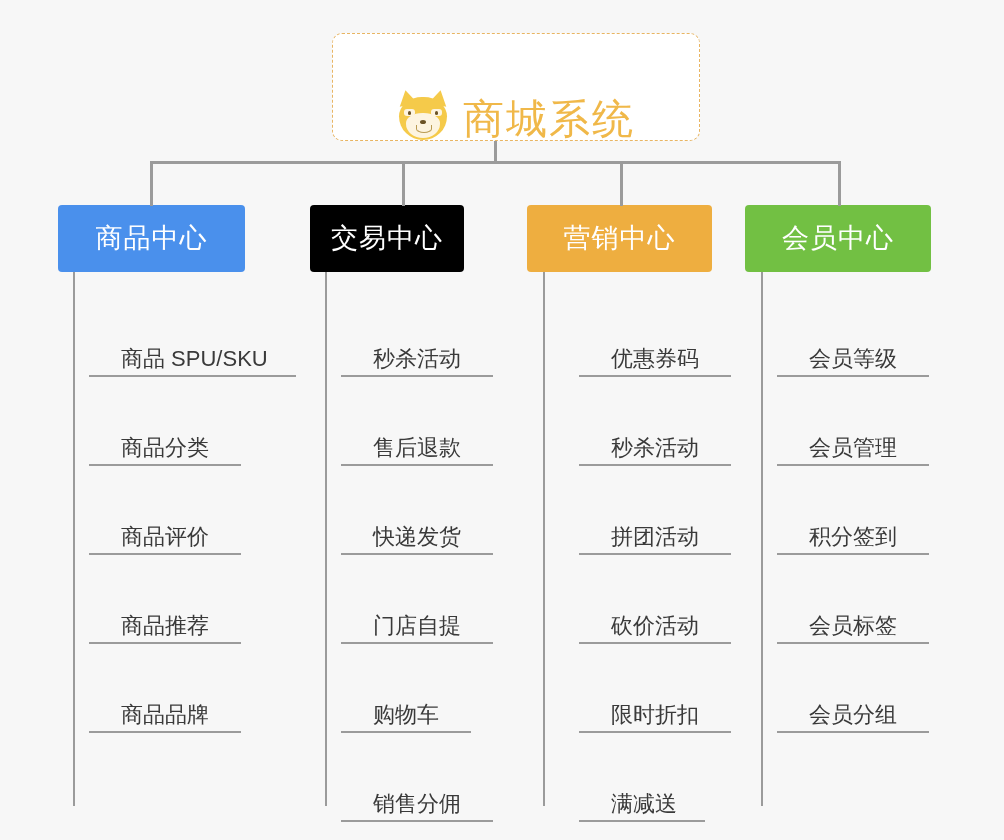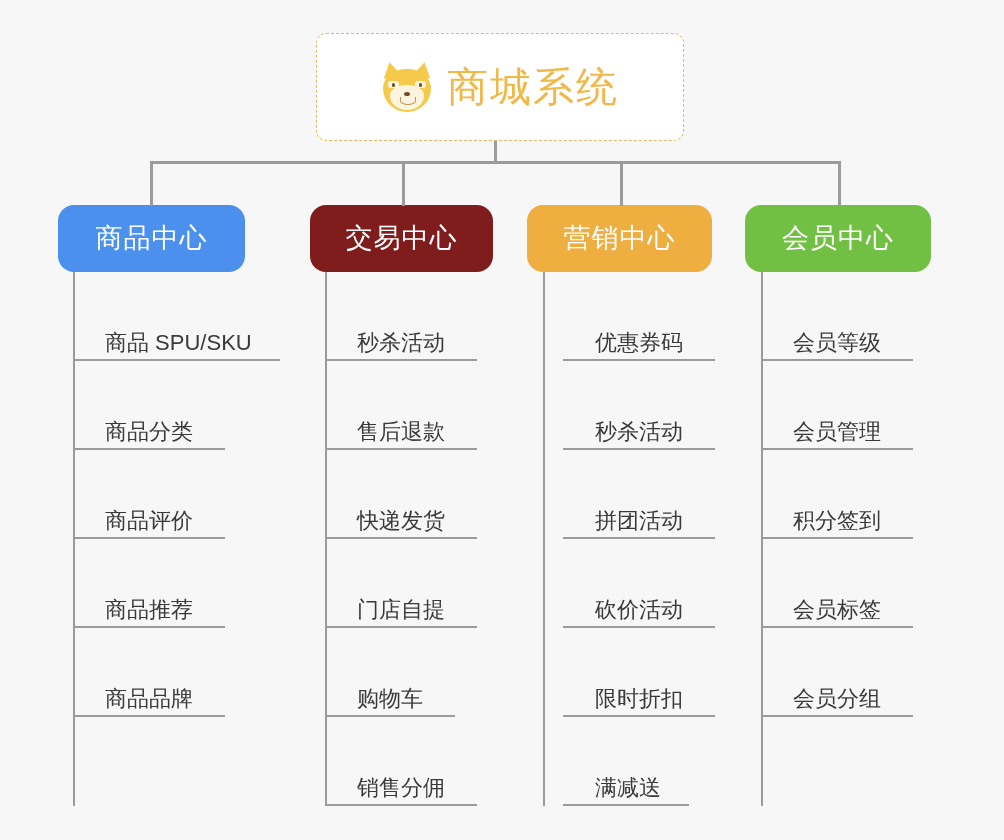--- a/index.html
+++ b/index.html
@@ -18,30 +18,30 @@
   #mindmap {
     position: relative;
     width: 1004px;
     height: 840px;
     background: #f7f7f7;
   }
 
   
   .root-node {
     position: absolute;
-    left: 316px;
+    left: 332px;
     top: 33px;
     width: 368px;
     height: 108px;
     box-sizing: border-box;
     background: #ffffff;
     border: 1px dashed #e8b563;
     border-radius: 10px;
     display: flex;
-    align-items: center;
+    align-items: flex-end;
     justify-content: center;
     gap: 14px;
   }
   .root-title {
     font-size: 41px;
     color: #f0b849;
     letter-spacing: 2px;
     line-height: 1;
     white-space: nowrap;
   }
@@ -137,21 +137,21 @@
 
   
   .branch {
     position: absolute;
     top: 205px;
   }
   .cat-node {
     position: absolute;
     top: 0;
     height: 67px;
-    border-radius: 16px;
+    border-radius: 4px;
     display: flex;
     align-items: center;
     justify-content: center;
     box-sizing: border-box;
   }
   .cat-label {
     font-size: 27px;
     color: #ffffff;
     letter-spacing: 1px;
     line-height: 1;
@@ -165,21 +165,21 @@
     width: 2px;
     background: #9b9b9b;
   }
 
   
   .leaf-list {
     position: absolute;
     top: 67px;
     list-style: none;
     margin: 0;
-    padding: 0;
+    padding: 16px;
   }
   .leaf-item {
     position: relative;
     height: 89px;
     box-sizing: border-box;
     display: flex;
     align-items: flex-end;
     padding-bottom: 6px;
   }
   .leaf-underline {
@@ -244,21 +244,21 @@
             <span class="leaf-label">商品推荐</span>
             <span class="leaf-underline" style="width: 152px; background: rgb(155, 155, 155);"></span>
           </li>
           <li class="leaf-item">
             <span class="leaf-label">商品品牌</span>
             <span class="leaf-underline" style="width: 152px; background: rgb(155, 155, 155);"></span>
           </li>
         </ul>
       </div>
       <div class="branch" style="left: 0px;">
-        <div class="cat-node" style="left: 310px; width: 183px; background: #7f1d1d;">
+        <div class="cat-node" style="left: 310px; width: 154px; background: #000000;">
           <span class="cat-label">交易中心</span>
         </div>
         <div class="spine" style="left: 325px; height: 534px; background: rgb(155, 155, 155);"></div>
         <ul class="leaf-list" style="left: 325px;">
           <li class="leaf-item">
             <span class="leaf-label">秒杀活动</span>
             <span class="leaf-underline" style="width: 152px; background: rgb(155, 155, 155);"></span>
           </li>
           <li class="leaf-item">
             <span class="leaf-label">售后退款</span>

